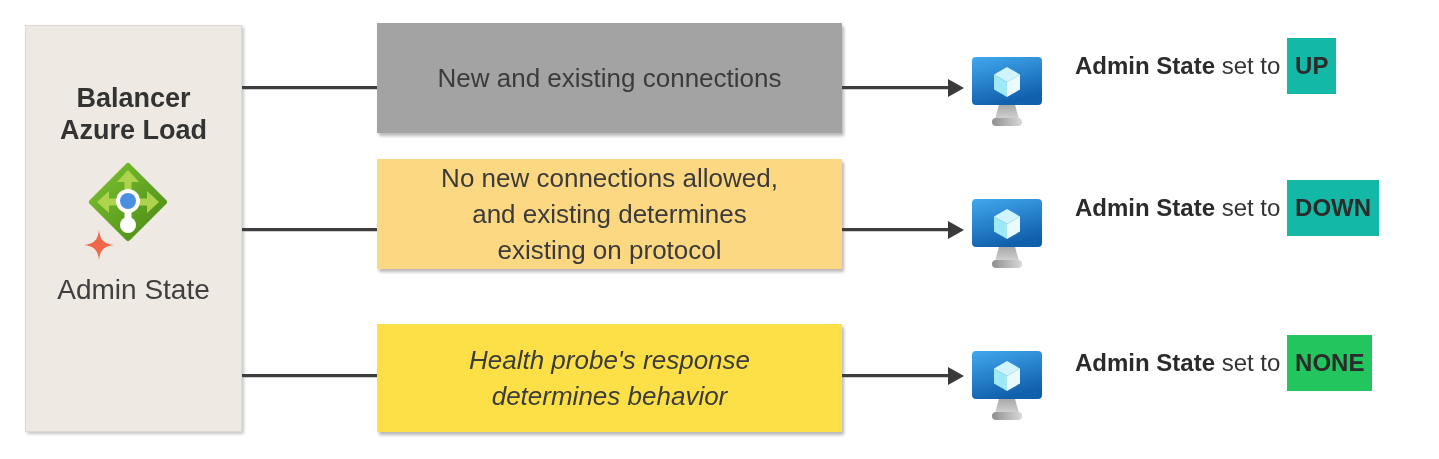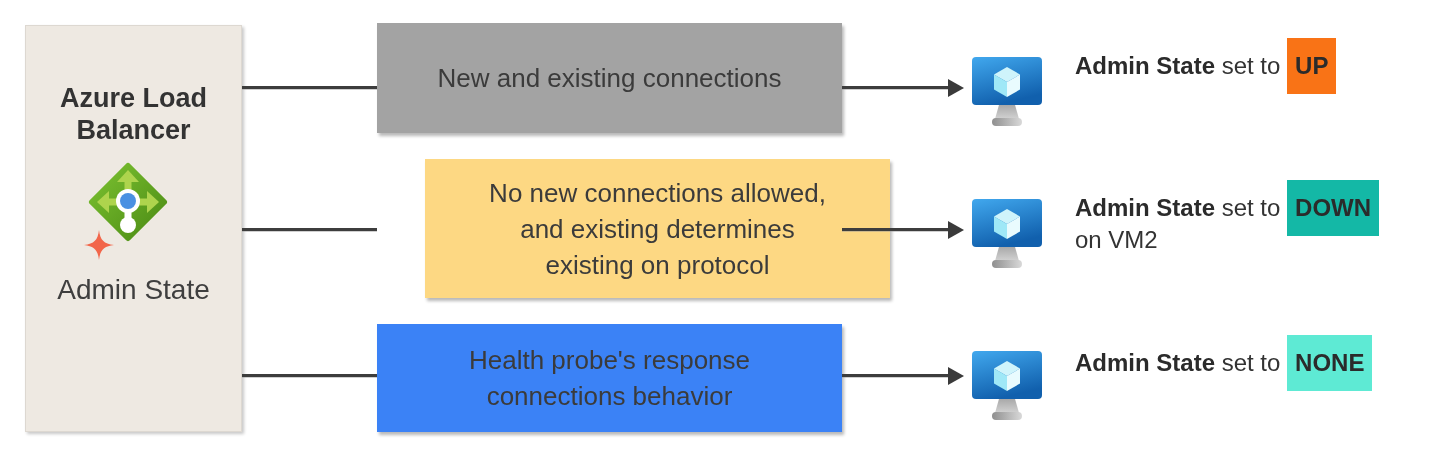--- a/index.html
+++ b/index.html
@@ -79,22 +79,22 @@
     flex-direction: column;
     justify-content: center;
     align-items: center;
     text-align: center;
     font-size: 26px;
     line-height: 36px;
     color: #3b3b3b;
     box-shadow: 2px 3px 3px rgba(0,0,0,0.28);
   }
   .fb-up   { top: 23px;  height: 110px; background: #a3a3a3; }
-  .fb-down { top: 159px; height: 139px; background: #fdd883; margin-left: 48px; }
-  .fb-none { top: 324px; height: 108px; background: #3b82f6; }
+  .fb-down { top: 159px; height: 110px; background: #fdd883; }
+  .fb-none { top: 324px; height: 108px; background: #fde047; font-style: italic; }
 
   
   .vm {
     position: absolute;
     left: 972px;
     width: 70px; height: 74px;
   }
   .vm1 { top: 57px; }
   .vm2 { top: 199px; }
   .vm3 { top: 351px; }
@@ -112,23 +112,23 @@
   .rt2 { top: 192px; }
   .rt3 { top: 347px; }
   .vm-row-text .bold { font-weight: 700; color: #2b2b2b; }
   .state {
     display: inline-block;
     font-weight: 700;
     color: #2b2b2b;
     padding: 12px 8px;
     margin: -12px 0;
   }
-  .st-up   { background: #f97316; text-align: center; }
+  .st-up   { background: #14b8a6; text-align: center; }
   .st-down { background: #14b8a6; }
-  .st-none { background: #5eead4; }
+  .st-none { background: #22c55e; }
 
   .hidden-defs { position: absolute; width: 0; height: 0; overflow: hidden; }
 </style>
 </head>
 <body>
 
 <svg class="hidden-defs" aria-hidden="true">
   <defs>
     <linearGradient id="lbGrad" x1="0" y1="0" x2="1" y2="1">
       <stop offset="0" stop-color="#7cc231"></stop>
@@ -154,22 +154,22 @@
       <polygon points="22,17.5 35,25 35,40 22,32.5" fill="#9fe8f7"></polygon>
       <polygon points="48,17.5 48,32.5 35,40 35,25" fill="#e9fbfe"></polygon>
     </symbol>
   </defs>
 </svg>
 
 <div class="canvas">
 
   <div class="panel">
     <div class="panel-title">
+      <div>Balancer</div>
       <div>Azure Load</div>
-      <div>Balancer</div>
     </div>
     <svg class="lb-icon" viewBox="0 0 86 106">
       <g>
         <path d="M44 5 L80 41 L44 77 L8 41 Z" fill="url(#lbGrad)" stroke="url(#lbGrad)" stroke-width="6" stroke-linejoin="round"></path>
         <rect x="40.5" y="20" width="7" height="16" fill="#aed44d"></rect>
         <polygon points="44,9 33,21 55,21" fill="#aed44d"></polygon>
         <rect x="24" y="37.5" width="14" height="7" fill="#aed44d"></rect>
         <polygon points="13,41 25,30 25,52" fill="#aed44d"></polygon>
         <rect x="50" y="37.5" width="14" height="7" fill="#aed44d"></rect>
         <polygon points="75,41 63,30 63,52" fill="#aed44d"></polygon>
@@ -192,21 +192,21 @@
   <div class="flow-box fb-up">
     <div>New and existing connections</div>
   </div>
   <div class="flow-box fb-down">
     <div>No new connections allowed,</div>
     <div>and existing determines</div>
     <div>existing on protocol</div>
   </div>
   <div class="flow-box fb-none">
     <div>Health probe's response</div>
-    <div>connections behavior</div>
+    <div>determines behavior</div>
   </div>
 
   <div class="arrow-line c1"></div>
   <div class="arrow-head ah1"></div>
   <div class="arrow-line c2"></div>
   <div class="arrow-head ah2"></div>
   <div class="arrow-line c3"></div>
   <div class="arrow-head ah3"></div>
 
   <svg class="vm vm1" viewBox="0 0 70 74">
@@ -226,21 +226,20 @@
       <span class="state st-up">UP</span>
     </div>
   </div>
 
   <div class="vm-row-text rt2">
     <div>
       <span class="bold">Admin State</span>
       <span>set to</span>
       <span class="state st-down">DOWN</span>
     </div>
-    <div>on VM2</div>
   </div>
 
   <div class="vm-row-text rt3">
     <div>
       <span class="bold">Admin State</span>
       <span>set to</span>
       <span class="state st-none">NONE</span>
     </div>
   </div>
 

